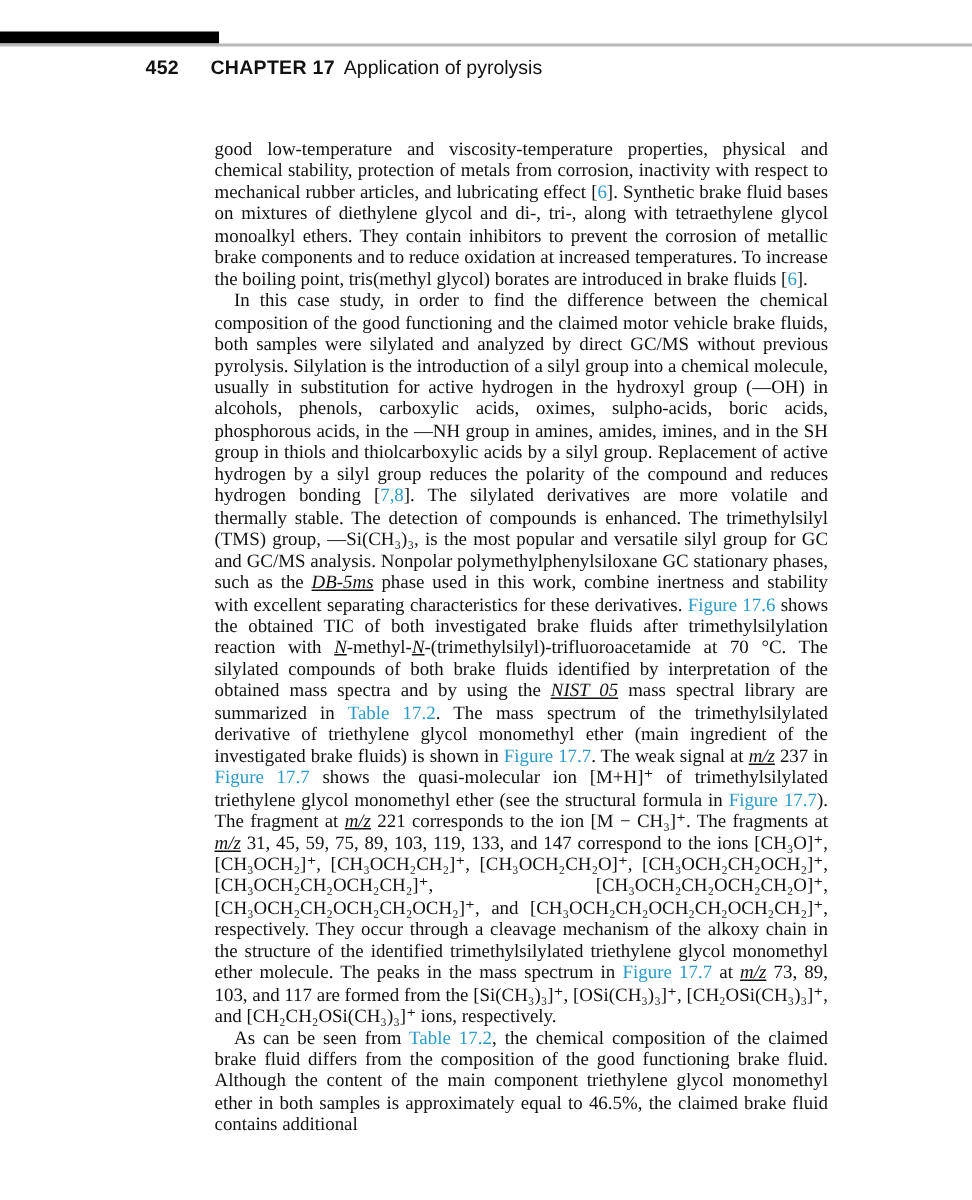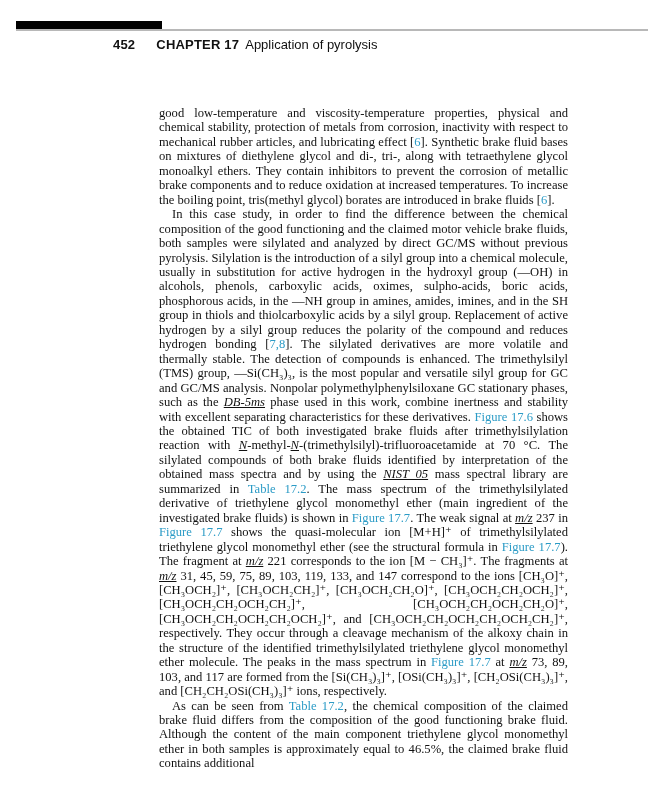--- a/index.html
+++ b/index.html
@@ -11,21 +11,20 @@
     width: 648px;
     height: 800px;
     position: relative;
     overflow: hidden;
     font-family: "Liberation Serif", "DejaVu Serif", serif;
   }
   .page {
     position: absolute;
     inset: 0;
     background: #ffffff;
-    margin-left: 16px;
   }
   .top-bar {
     position: absolute;
     left: 0;
     top: 21px;
     width: 146px;
     height: 8px;
     background: var(--bar-color, #000);
   }
   .top-rule {
@@ -57,21 +56,21 @@
     display: inline-block;
     margin-right: 6px;
     letter-spacing: 0.2px;
   }
   .chapter-title {
     font-weight: normal;
   }
   .body-text {
     position: absolute;
     left: 143px;
-    top: 106px;
+    top: 92px;
     width: 409px;
     font-size: 12.6px;
     line-height: 14.45px;
     color: var(--text-color, #111);
     text-align: justify;
   }
   .para {
     margin: 0;
     padding: 0;
   }

